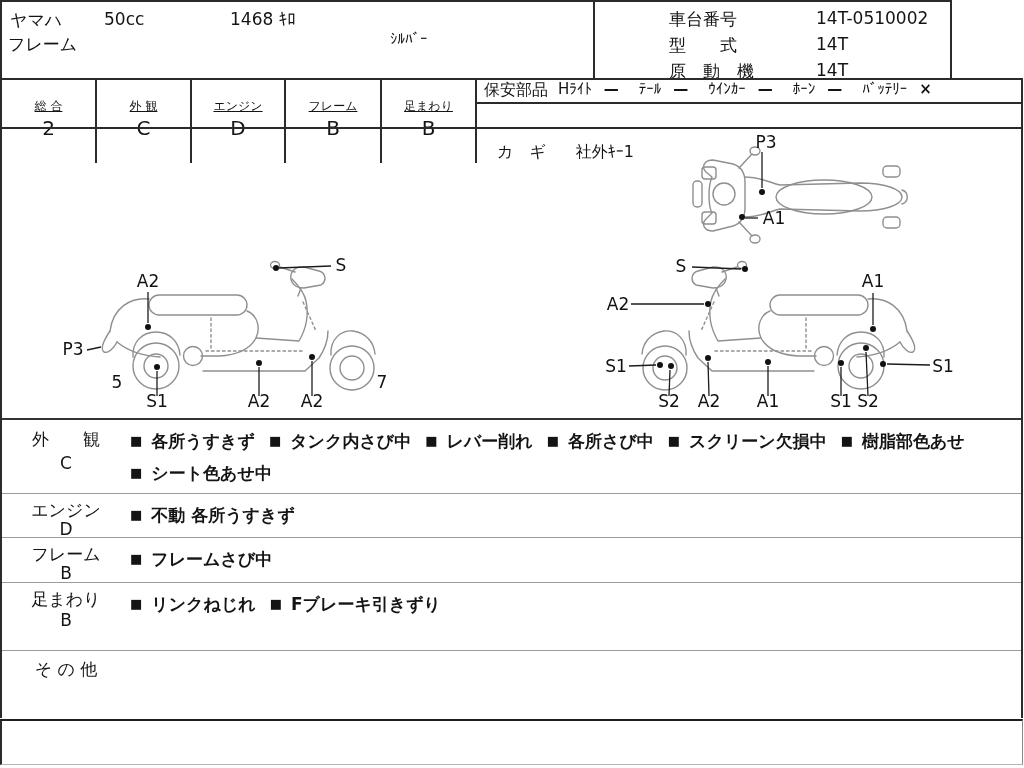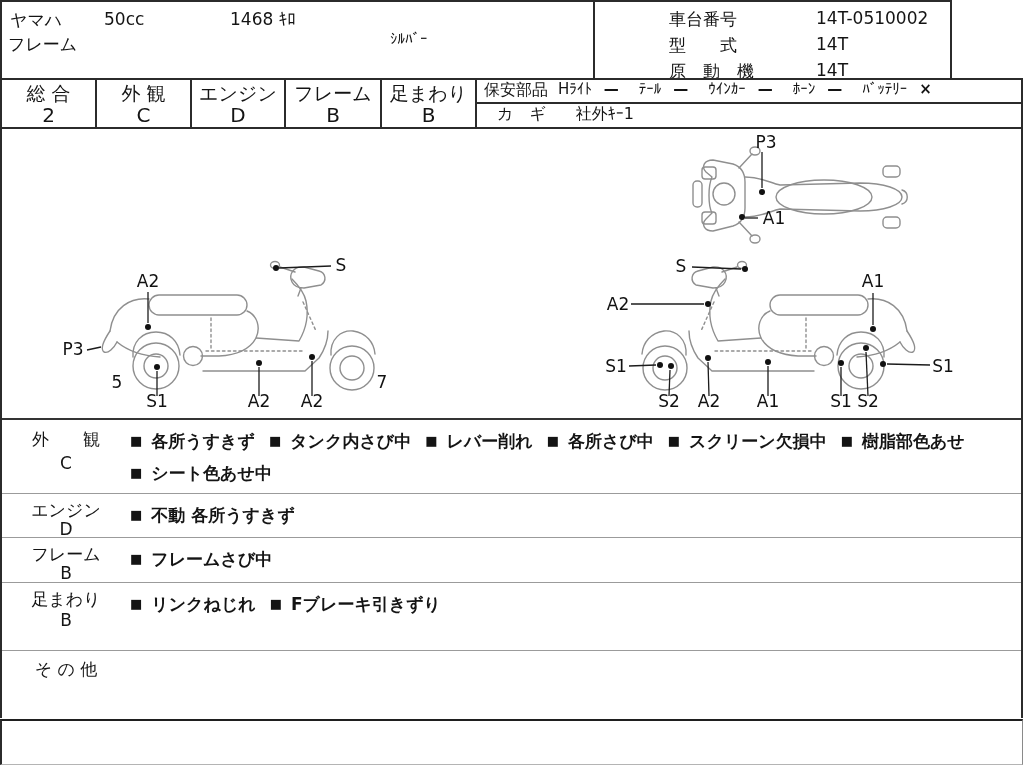--- a/index.html
+++ b/index.html
@@ -25,30 +25,30 @@
   .r-value{left:782px;margin-left:32px;}
   .row1{top:6px;} .row2{top:32px;} .row3{top:58px;}
 
   
   .grade-row{
     top:78px;left:0;width:1023px;height:51px;
     border:2px solid #2b2b2b;display:grid;
     grid-template-columns:95px 95px 94px 96px 95px auto;
   }
   .grade-cell{border-right:2px solid #2b2b2b;text-align:center;box-sizing:border-box;}
-  .g-label{font-size:19px;line-height:22px;margin-top:2px;}
+  .g-label{font-size:12px;line-height:22px;margin-top:15px;text-decoration:underline;}
   .g-value{font-size:20px;line-height:22px;}
   .safety-cell{box-sizing:border-box;}
   .sf-top{height:24px;border-bottom:2px solid #2b2b2b;display:flex;align-items:flex-start;
           padding-left:7px;font-size:15px;white-space:nowrap;box-sizing:border-box;}
   .sf-label{font-size:16px;margin-right:10px;}
   .sf-item{margin-right:4px;}
   .sf-item .sf-name{margin-right:12px;margin-top:28px;}
   .sf-item .sf-status{margin-right:16px;font-weight:bold;}
-  .sf-bottom{height:21px;display:flex;align-items:center;padding-left:20px;font-size:16px;}
+  .sf-bottom{height:21px;display:flex;align-items:center;padding-left:20px;font-size:16px;margin-top:38px;}
   .key-label{margin-right:30px;}
 
   
   .main-box{top:127px;left:0;width:1023px;height:591px;border:2px solid #2b2b2b;}
 
   
   .cond-row{left:2px;width:1019px;background:#fff;}
   .cond-row.first{border-top:2px solid #343434;}
   .cond-row.rest{border-top:1px solid #9b9b9b;}
   .cond-label{position:absolute;left:16px;width:96px;text-align:center;font-size:17px;white-space:pre;}

